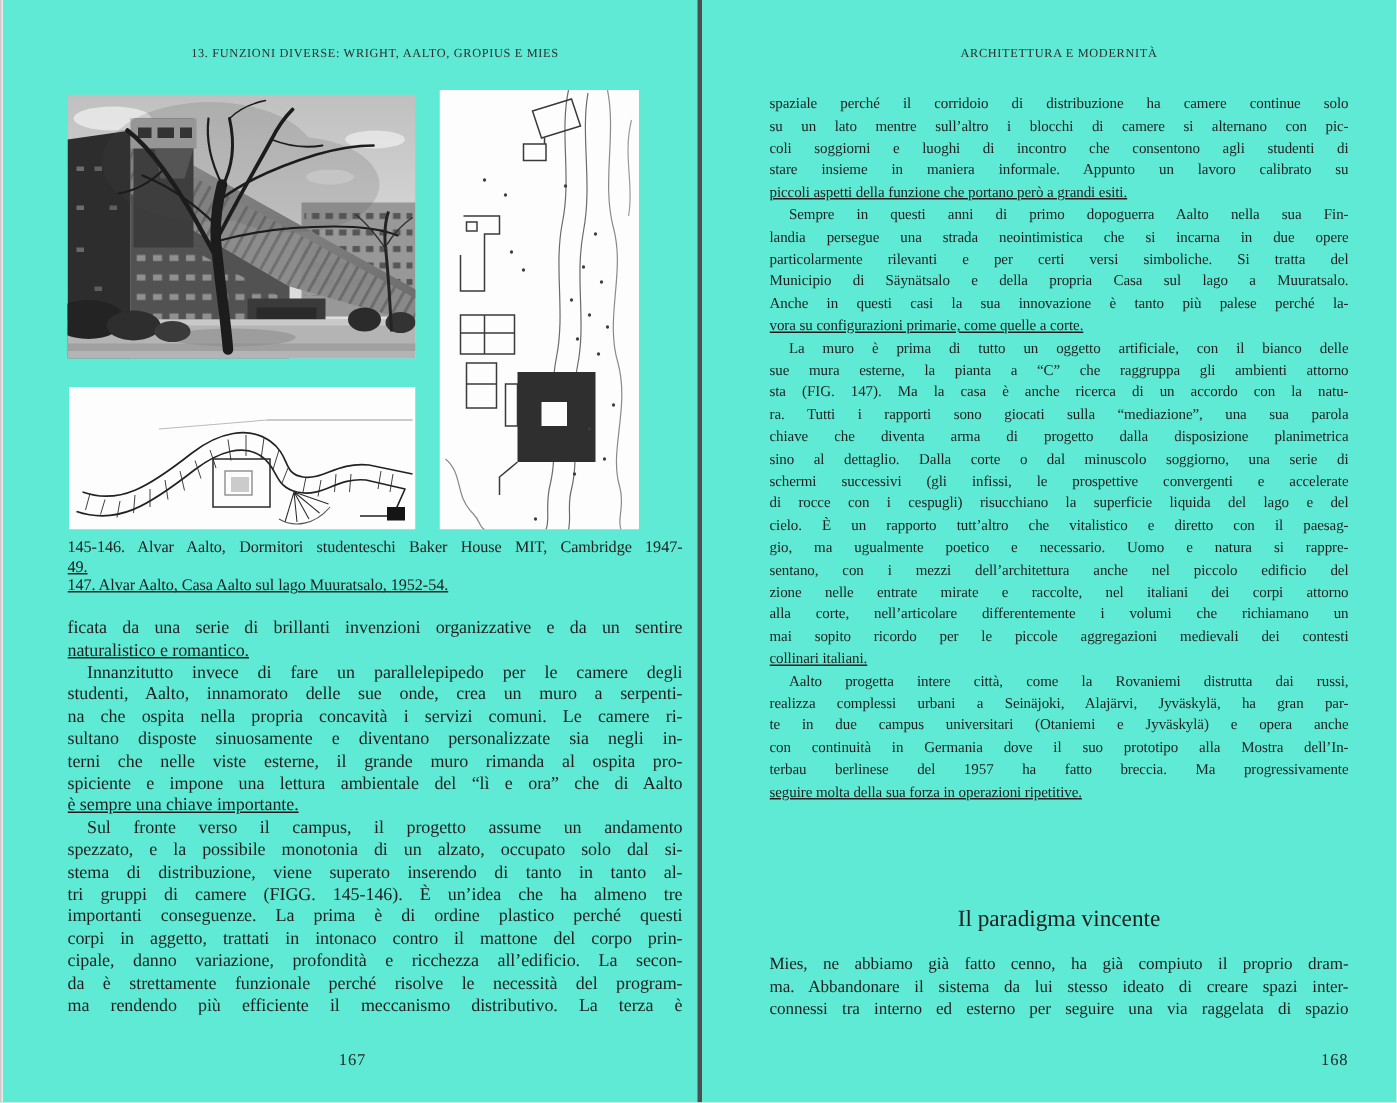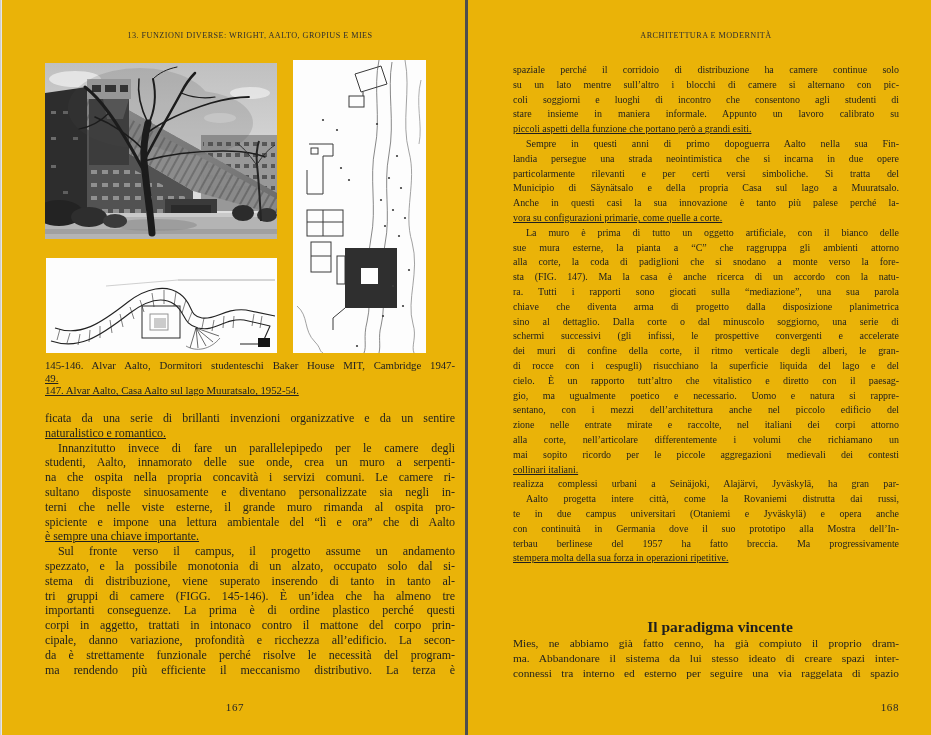--- a/index.html
+++ b/index.html
@@ -1,17 +1,17 @@
 <!DOCTYPE html>
 <html lang="it"><head>
 <meta charset="utf-8">
 <style>
   html,body{margin:0;padding:0;background:#ffffff;}
   .sheet{
-    position:relative;width:931px;height:735px;background:#eab308;overflow:hidden;
+    position:relative;width:931px;height:735px;background:#5eead4;overflow:hidden;
     font-family:"Liberation Serif","DejaVu Serif",serif;color:#1f1f1f;
   }
   .left-edge{position:absolute;left:0;top:0;width:2px;height:735px;
     background:linear-gradient(to right,#c2c2c2,#f2f2f2);}
   .gutter{position:absolute;left:465px;top:0;width:3px;height:735px;background:#4e4e4e;}
 
   .rh{position:absolute;top:31px;font-size:8.2px;letter-spacing:.45px;color:#2e2e2e;
       text-align:center;white-space:nowrap;}
   .rh-left{left:45px;width:410px;}
   .rh-right{left:513px;width:386px;}
@@ -31,22 +31,22 @@
   .body-sec{left:513px;top:636px;width:386px;font-size:11.4px;}
   .body .ln{height:14.8px;line-height:14.8px;}
 
   .ln{
     text-align:justify;text-align-last:justify;overflow:hidden;
     letter-spacing:-0.05px;
   }
   .ln.end{text-align-last:left;text-decoration:underline;}
   .ln.ind{text-indent:13px;}
 
-  .sec-head{position:absolute;left:513px;top:604px;width:386px;margin:14px;
-    font-size:15.5px;font-weight:bold;text-align:center;color:#1f1f1f;}
+  .sec-head{position:absolute;left:513px;top:604px;width:386px;margin:0;
+    font-size:15.5px;font-weight:normal;text-align:center;color:#1f1f1f;}
 
   .folio{position:absolute;top:701px;font-size:11px;letter-spacing:.6px;text-align:center;color:#262626;}
   .folio-left{left:30px;width:410px;}
   .folio-right{left:513px;width:386px;text-align:right;}
 </style>
 </head>
 <body>
 
 <div class="sheet">
   <div class="left-edge"></div>
@@ -262,41 +262,39 @@
         <div class="ln">stare insieme in maniera informale. Appunto un lavoro calibrato su</div>
         <div class="ln end">piccoli aspetti della funzione che portano però a grandi esiti.</div>
         <div class="ln ind">Sempre in questi anni di primo dopoguerra Aalto nella sua Fin-</div>
         <div class="ln">landia persegue una strada neointimistica che si incarna in due opere</div>
         <div class="ln">particolarmente rilevanti e per certi versi simboliche. Si tratta del</div>
         <div class="ln">Municipio di Säynätsalo e della propria Casa sul lago a Muuratsalo.</div>
         <div class="ln">Anche in questi casi la sua innovazione è tanto più palese perché la-</div>
         <div class="ln end">vora su configurazioni primarie, come quelle a corte.</div>
         <div class="ln ind">La muro è prima di tutto un oggetto artificiale, con il bianco delle</div>
         <div class="ln">sue mura esterne, la pianta a “C” che raggruppa gli ambienti attorno</div>
-        <div class="ln">alla corte, la coda di padiglioni che si snodano a monte verso la fore-</div>
         <div class="ln">sta (FIG. 147). Ma la casa è anche ricerca di un accordo con la natu-</div>
         <div class="ln">ra. Tutti i rapporti sono giocati sulla “mediazione”, una sua parola</div>
         <div class="ln">chiave che diventa arma di progetto dalla disposizione planimetrica</div>
         <div class="ln">sino al dettaglio. Dalla corte o dal minuscolo soggiorno, una serie di</div>
         <div class="ln">schermi successivi (gli infissi, le prospettive convergenti e accelerate</div>
-        <div class="ln">dei muri di confine della corte, il ritmo verticale degli alberi, le gran-</div>
         <div class="ln">di rocce con i cespugli) risucchiano la superficie liquida del lago e del</div>
         <div class="ln">cielo. È un rapporto tutt’altro che vitalistico e diretto con il paesag-</div>
         <div class="ln">gio, ma ugualmente poetico e necessario. Uomo e natura si rappre-</div>
         <div class="ln">sentano, con i mezzi dell’architettura anche nel piccolo edificio del</div>
         <div class="ln">zione nelle entrate mirate e raccolte, nel italiani dei corpi attorno</div>
         <div class="ln">alla corte, nell’articolare differentemente i volumi che richiamano un</div>
         <div class="ln">mai sopito ricordo per le piccole aggregazioni medievali dei contesti</div>
         <div class="ln end">collinari italiani.</div>
+        <div class="ln ind">Aalto progetta intere città, come la Rovaniemi distrutta dai russi,</div>
         <div class="ln">realizza complessi urbani a Seinäjoki, Alajärvi, Jyväskylä, ha gran par-</div>
-        <div class="ln ind">Aalto progetta intere città, come la Rovaniemi distrutta dai russi,</div>
         <div class="ln">te in due campus universitari (Otaniemi e Jyväskylä) e opera anche</div>
         <div class="ln">con continuità in Germania dove il suo prototipo alla Mostra dell’In-</div>
         <div class="ln">terbau berlinese del 1957 ha fatto breccia. Ma progressivamente</div>
-        <div class="ln end">stempera molta della sua forza in operazioni ripetitive.</div>
+        <div class="ln end">seguire molta della sua forza in operazioni ripetitive.</div>
       </div>
     <h2 class="sec-head">Il paradigma vincente</h2>
     <div class="body body-sec">
         <div class="ln">Mies, ne abbiamo già fatto cenno, ha già compiuto il proprio dram-</div>
         <div class="ln">ma. Abbandonare il sistema da lui stesso ideato di creare spazi inter-</div>
         <div class="ln">connessi tra interno ed esterno per seguire una via raggelata di spazio</div>
       </div>
     <div class="folio folio-right">168</div>
   </section>
 </div>

